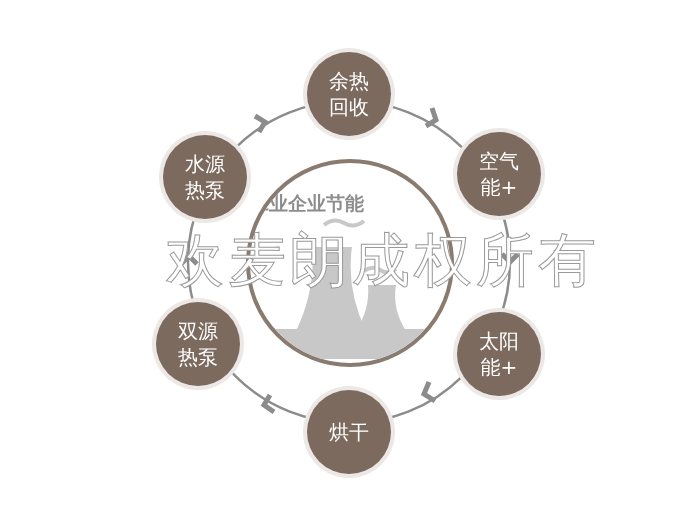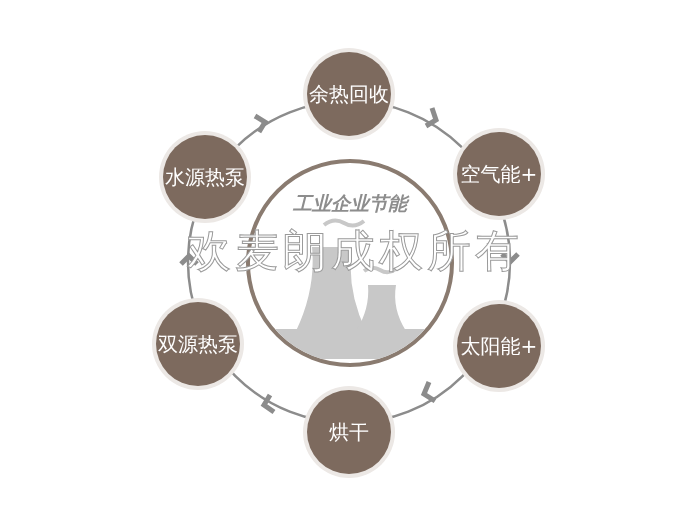--- a/index.html
+++ b/index.html
@@ -2,36 +2,36 @@
 <html><head>
 <meta charset="utf-8">
 <style>
   html, body { margin: 0; padding: 0; background: #ffffff; }
   body { width: 700px; height: 524px; position: relative; overflow: hidden;
          font-family: "DejaVu Sans", "Liberation Sans", sans-serif; }
   #stage { position: absolute; left: 0; top: 0; width: 700px; height: 524px; }
   .node {
     position: absolute; width: 84px; height: 84px; border-radius: 50%;
     background: #7d6a5e; box-shadow: 0 0 0 4px #ece8e5;
-    display: flex; flex-direction: row; align-items: center; justify-content: center;
+    display: flex; flex-direction: column; align-items: center; justify-content: center;
     color: #ffffff; font-size: 20px; line-height: 26px; text-align: center;
     cursor: pointer;
   }
   .node span { display: block; white-space: nowrap; }
   .center {
     position: absolute; left: 246px; top: 159px; width: 200px; height: 200px;
     border-radius: 50%; border: 4px solid #8a7b70; background: #ffffff; overflow: hidden;
   }
   .center-title {
-    position: absolute; left: 0; right: 0; top: 28px; text-align: center;
-    color: #8d8d8d; font-size: 19px; font-weight: bold; letter-spacing: 0px; font-style: italic;
+    position: absolute; left: 0; right: 0; top: 28px; text-align: left;
+    color: #8d8d8d; font-size: 19px; font-weight: bold; letter-spacing: 0px;
   }
   .watermark {
-    position: absolute; left: 110px; top: 222px; width: 490px; text-align: center;
-    font-size: 44px; color: #ffffff; letter-spacing: 4px;
+    position: absolute; left: 110px; top: 222px; width: 490px; text-align: right;
+    font-size: 58px; color: #ffffff; letter-spacing: 4px;
     -webkit-text-stroke: 1px #9a9a9a; font-family: "DejaVu Serif", serif;
     pointer-events: none;
   }
 </style>
 </head>
 <body>
 
 <div id="stage">
   <svg width="700" height="524" style="position:absolute;left:0;top:0">
 
@@ -69,21 +69,21 @@
   </div>
 
   <div class="node" style="left:307px;top:52px;">
     <span>余热</span>
     <span>回收</span>
   </div>
   <div class="node" style="left:457px;top:132px;text-align:right;">
     <span>空气</span>
     <span>能+</span>
   </div>
-  <div class="node" style="left:457px;top:304px;">
+  <div class="node" style="left:457px;top:312px;">
     <span>太阳</span>
     <span>能+</span>
   </div>
   <div class="node" style="left:307px;top:390px;">
     <span>烘干</span>
   </div>
   <div class="node" style="left:156px;top:302px;">
     <span>双源</span>
     <span>热泵</span>
   </div>

